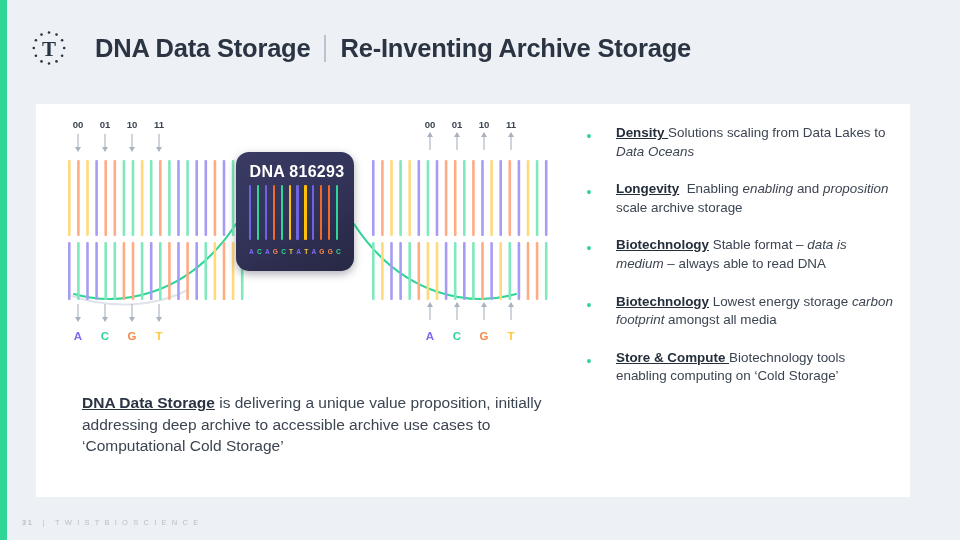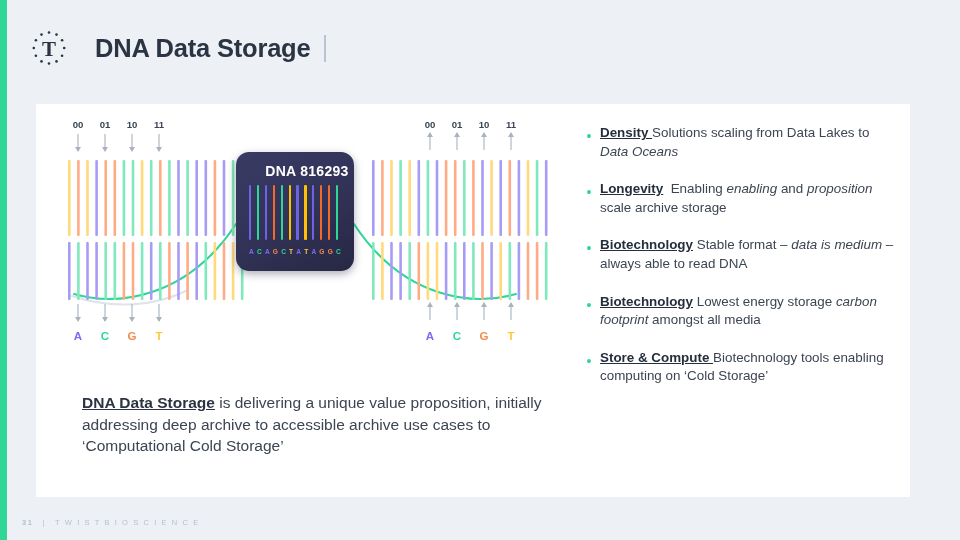--- a/index.html
+++ b/index.html
@@ -112,25 +112,25 @@
     top: 48px;
     width: 118px;
     height: 119px;
     background: linear-gradient(150deg, #3a3b63 0%, #33345a 45%, #272843 100%);
     border-radius: 13px;
     box-shadow: 0 3px 9px rgba(20,22,45,0.35);
     overflow: hidden;
   }
   #dna-card-title {
     position: absolute;
-    left: 12px; top: 11px;
+    left: 2px; top: 11px;
     width: 118px;
     text-align: center;
     color: #ffffff;
-    font-size: 14px;
+    font-size: 16px;
     font-weight: bold;
     letter-spacing: 0.3px;
   }
   #dna-card-bars {
     position: absolute;
     left: 13px;
     top: 33px;
     width: 92px;
     height: 55px;
   }
@@ -191,20 +191,21 @@
     color: #2fd695;
     font-size: 14px;
     line-height: 1;
   }
   .bullet-text {
     flex: 1 1 auto;
     font-size: 13.4px;
     line-height: 18.6px;
     color: #3c4552;
     padding-right: 12px;
+    margin-left: 16px;
   }
   .bullet-text b {
     font-weight: bold;
     color: #252e3b;
     text-decoration: underline;
   }
   .bullet-text i {
     font-style: italic;
   }
 
@@ -247,20 +248,21 @@
           <circle cx="8.9" cy="14.2" r="1.3"></circle>
           <circle cx="14.5" cy="8.6" r="1.3"></circle>
         </g>
         <text x="22" y="29.5" text-anchor="middle" font-family="Liberation Serif, serif" font-size="21" font-weight="bold" fill="#2b3442">T</text>
       </svg>
     </div>
 
     <div id="title-wrap">
       <span class="title-main">DNA Data Storage</span>
       <span class="title-div"></span>
+      <span class="title-sub">Re-Inventing Archive Storage</span>
     </div>
 
   </div>
 
   <div id="left-panel">
 
     <div id="diagram">
       <svg width="517" height="262" viewBox="0 0 517 262" aria-hidden="true">
 
         <path d="M 38 190 C 80 202 150 196 200 120" fill="none" stroke="#2fd695" stroke-width="2.1" stroke-linecap="round"></path>

